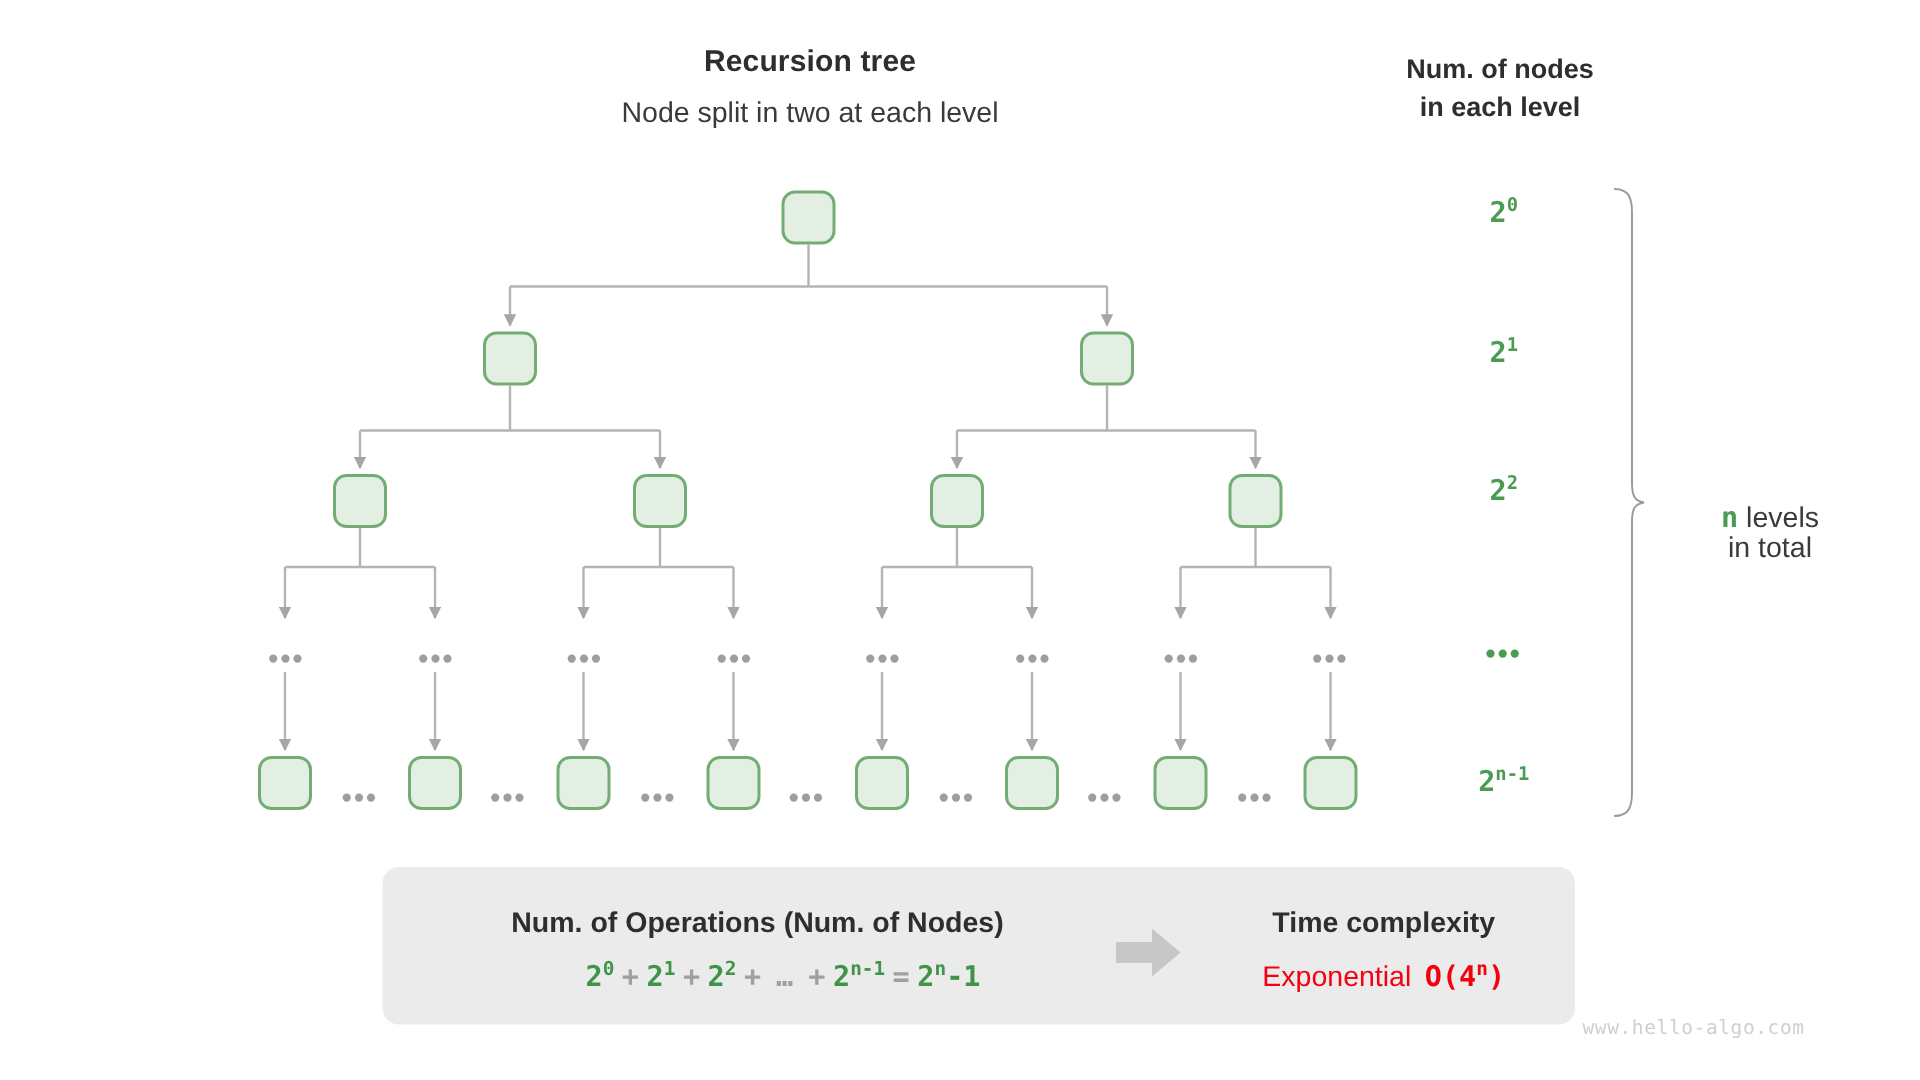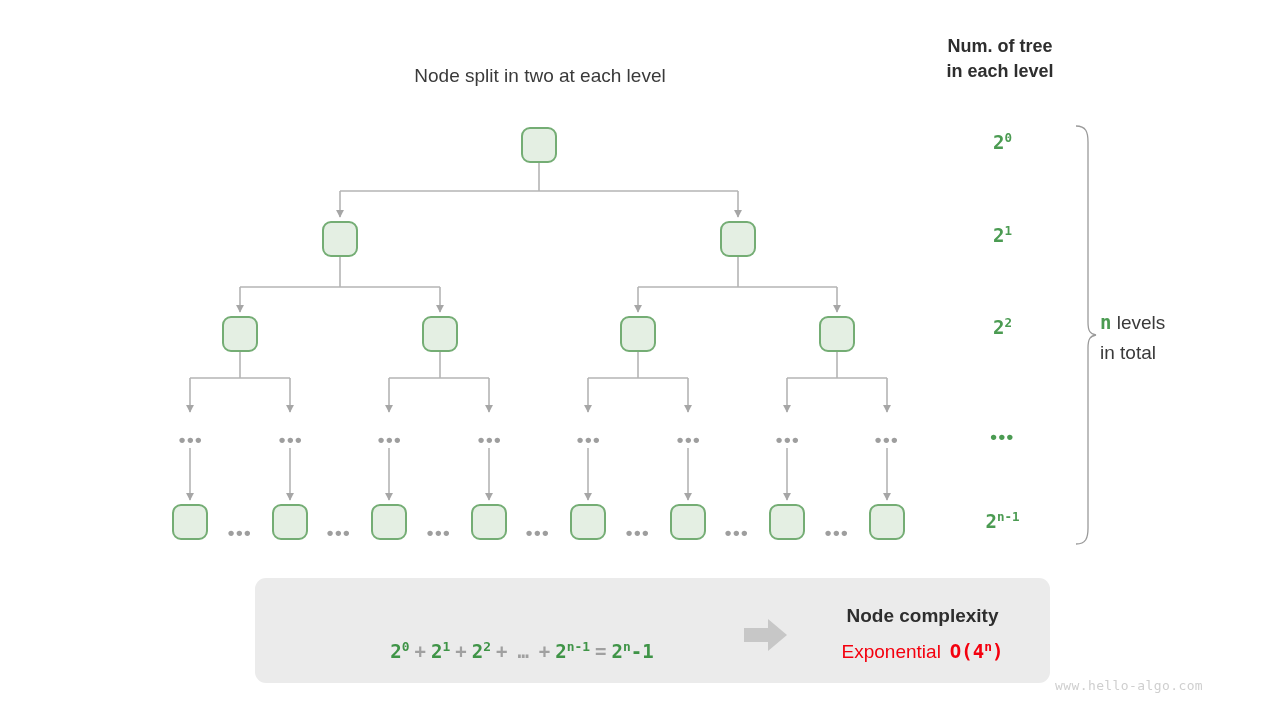--- a/index.html
+++ b/index.html
@@ -92,23 +92,24 @@
   .lvl-label sup {
     font-size: 0.66em;
     vertical-align: super;
     line-height: 0;
   }
 
   
   .brace-caption {
     font-size: 19px;
     color: #3a3a3a;
-    text-align: left;
-    line-height: 30px;
-    white-space: nowrap;
+    text-align: center;
+    line-height: 20px;
+    white-space: nowrap;
+    margin-top: 28px;
   }
   .brace-caption .var {
     font-family: "DejaVu Sans Mono", monospace;
     font-weight: bold;
     color: #4b9b52;
   }
 
   
   .panel {
     background: #ebebeb;
@@ -161,23 +162,24 @@
     color: #cfcfcf;
     letter-spacing: .4px;
     white-space: nowrap;
   }
 </style>
 </head>
 <body>
 
 <div id="canvas">
 
+  <div class="abs title-main" style="left:340px; top:30px; width:400px;">Recursion tree</div>
   <div class="abs title-sub" style="left:310px; top:65px; width:460px;">Node split in two at each level</div>
 
-  <div class="abs col-head" style="left:880px; top:34px; width:240px;">Num. of tree</div>
+  <div class="abs col-head" style="left:880px; top:34px; width:240px;">Num. of nodes</div>
   <div class="abs col-head" style="left:880px; top:59px; width:240px;">in each level</div>
 
   <svg id="wires" width="1280" height="720">
     <defs>
       <marker id="ah" viewBox="0 0 10 10" refX="9" refY="5" markerWidth="5.2" markerHeight="5.2" orient="auto-start-reverse">
         <path d="M 0 0 L 10 5 L 0 10 z" fill="#a6a6a6"></path>
       </marker>
     </defs>
     <g stroke="#b4b4b4" stroke-width="1.6" fill="none">
 
@@ -294,32 +296,33 @@
   <div class="abs brace-caption" style="left:1100px; top:307px; width:160px;">
     <div>
       <span class="var">n</span>
       <span>levels</span>
     </div>
     <div>in total</div>
   </div>
 
   <div class="abs panel" style="left:255px; top:578px; width:795px; height:105px;"></div>
 
+  <div class="abs panel-head" style="left:275px; top:605px; width:460px;">Num. of Operations (Num. of Nodes)</div>
 
   <div class="abs formula" style="left:292px; top:642px; width:460px;">
     <span><span class="t">2</span><sup class="t">0</sup></span><span class="op">+</span><span><span class="t">2</span><sup class="t">1</sup></span><span class="op">+</span><span><span class="t">2</span><sup class="t">2</sup></span><span class="op">+</span><span class="op">…</span><span class="op">+</span><span><span class="t">2</span><sup class="t">n-1</sup></span><span class="op">=</span><span><span class="t">2</span><sup class="t">n</sup><span class="t">-1</span></span>
   </div>
 
   <div class="abs block-arrow" style="left:744px; top:618px;">
     <svg width="44" height="34" viewBox="0 0 44 34">
       <path d="M 0 10 L 24 10 L 24 1 L 43 17 L 24 33 L 24 24 L 0 24 Z" fill="#c7c7c7"></path>
     </svg>
   </div>
 
-  <div class="abs panel-head" style="left:800px; top:605px; width:245px;">Node complexity</div>
+  <div class="abs panel-head" style="left:800px; top:605px; width:245px;">Time complexity</div>
 
   <div class="abs verdict" style="left:800px; top:642px; width:245px;">
     <span class="word">Exponential</span><span class="bigo"><span>O(4</span><sup>n</sup><span>)</span></span>
   </div>
 
   <div class="abs watermark" style="left:1055px; top:678px;">www.hello-algo.com</div>
 
 </div>
 
 </body></html>

